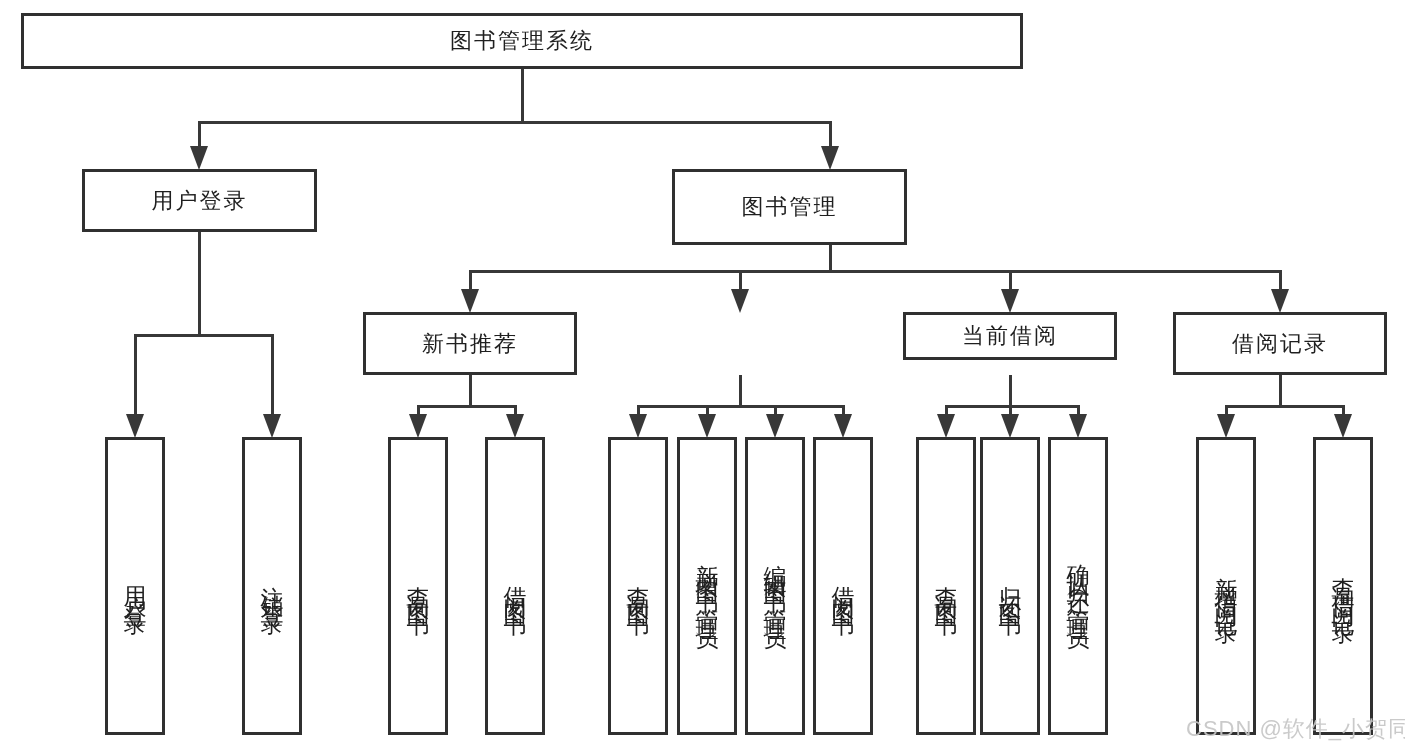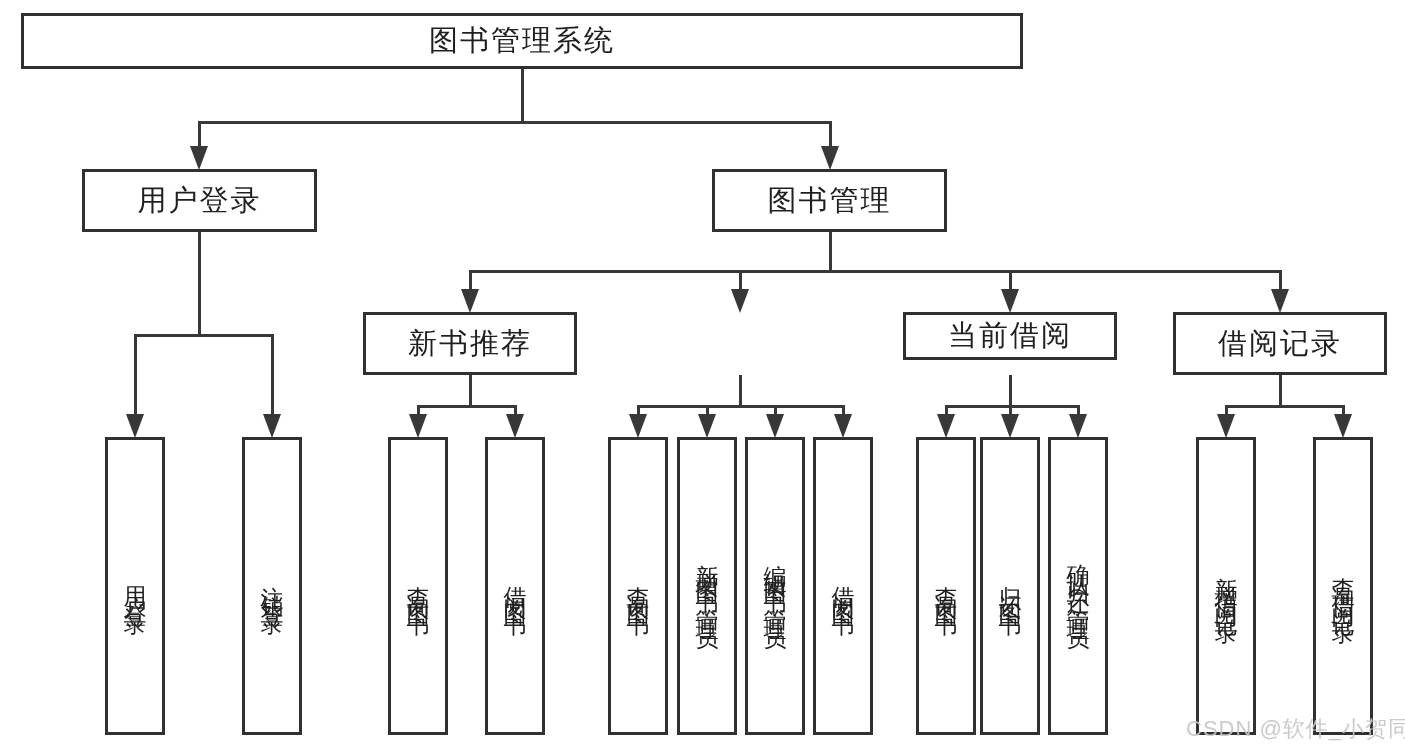--- a/index.html
+++ b/index.html
@@ -14,21 +14,21 @@
   .node {
     position: absolute;
     background: #ffffff;
     border: 3px solid #303030;
     display: flex;
     align-items: center;
     justify-content: center;
     color: #1f1f1f;
     z-index: 2;
   }
-  .h-node { font-size: 29px; letter-spacing: 2px; }
+  .h-node { font-size: 22px; letter-spacing: 2px; }
   .v-node {
     writing-mode: vertical-rl;
     text-orientation: mixed;
     font-size: 23px;
     letter-spacing: 9px;
     line-height: 1;
   }
   .v-node span { display: block; }
   .vline, .hline { position: absolute; background: #383838; z-index: 1; }
   .arrowhead {
@@ -107,21 +107,21 @@
       <div class="arrowhead" style="left: 1334px; top: 414px;"></div>
     </div>
 
   <div class="node h-node" style="left:21px; top:13px; width:1002px; height:56px;">
     <span>图书管理系统</span>
   </div>
 
   <div class="node h-node" style="left:82px; top:169px; width:235px; height:63px;">
     <span>用户登录</span>
   </div>
-  <div class="node h-node" style="left:712px; top:169px; width:235px; height:63px;">
+  <div class="node h-node" style="left:672px; top:169px; width:235px; height:76px;">
     <span>图书管理</span>
   </div>
 
   <div class="node h-node" style="left:363px; top:312px; width:214px; height:63px;align-items:center;">
     <span>新书推荐</span>
   </div>
   <div class="node h-node" style="left:903px; top:312px; width:214px; height:48px;">
     <span>当前借阅</span>
   </div>
   <div class="node h-node" style="left:1173px; top:312px; width:214px; height:63px;">

